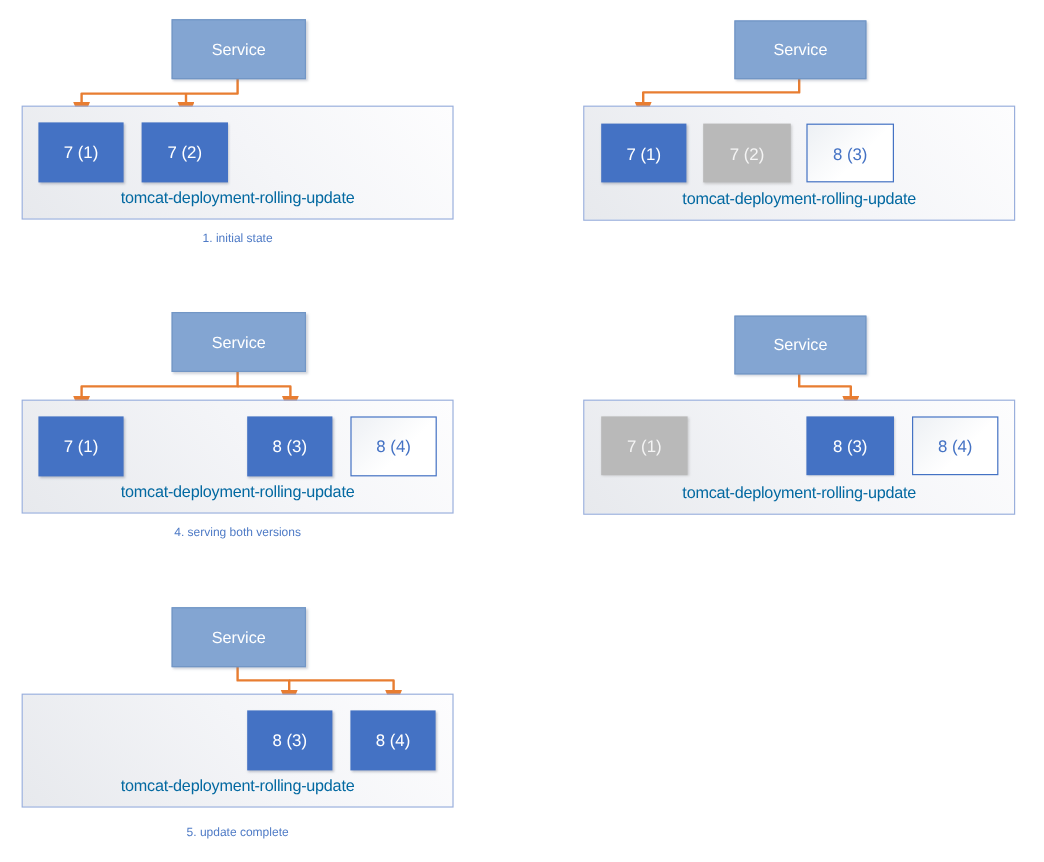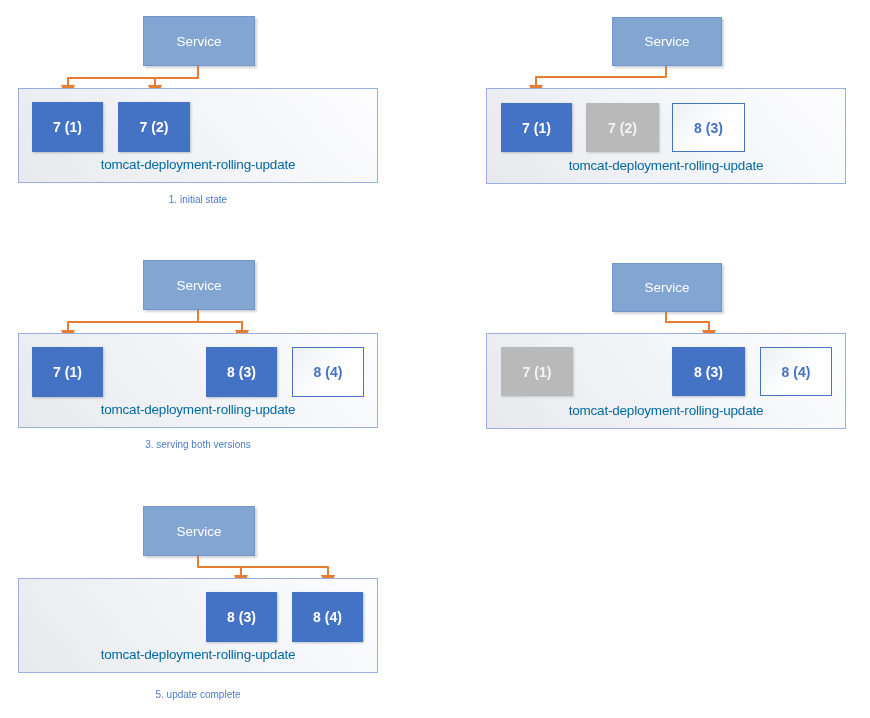--- a/index.html
+++ b/index.html
@@ -12,21 +12,21 @@
     background:#83a5d2;border:1px solid #7296c5;color:#ffffff;font-size:13.5px;
     box-shadow:1.5px 1.5px 2px rgba(120,130,150,.35);
   }
   .container-box{
     position:absolute;box-sizing:border-box;
     background:linear-gradient(50deg,#e7e9ed 0%,#f4f5f8 55%,#fdfdfe 100%);
     border:1.5px solid #9aafdc;
   }
   .pod{
     position:absolute;display:flex;align-items:center;justify-content:center;
-    font-size:14px;box-sizing:border-box;font-weight:bold;
+    font-size:14px;box-sizing:border-box;
   }
   .pod-active{background:#4472c4;color:#ffffff;box-shadow:1px 1px 2px rgba(100,110,130,.4);}
   .pod-inactive{background:#b9b9b9;color:#f4f4f4;box-shadow:1px 1px 2px rgba(130,130,130,.35);}
   .pod-new{background:linear-gradient(135deg,#edf0f4,#ffffff 60%);border:1.5px solid #4472c4;color:#4472c4;}
   .deploy-label{position:absolute;color:#0369a1;font-size:13.5px;text-align:center;letter-spacing:-0.2px;}
   .caption{position:absolute;color:#4f7bc6;font-size:10px;text-align:center;}
   .arrows{position:absolute;left:0;top:0;pointer-events:none;}
 </style>
 </head>
 <body>
@@ -64,21 +64,21 @@
   <div class="pod pod-inactive" style="left:586px;top:103px;width:73px;height:49px;">7 (2)</div>
   <div class="pod pod-new" style="left:672px;top:103px;width:73px;height:49px;">8 (3)</div>
   <div class="deploy-label" style="left:486px;top:158px;width:360px;">tomcat-deployment-rolling-update</div>
 
   <div class="service" style="left:143px;top:260px;width:110px;height:48px;">Service</div>
   <div class="container-box" style="left:18px;top:333px;width:360px;height:95px;"></div>
   <div class="pod pod-active" style="left:32px;top:347px;width:71px;height:50px;">7 (1)</div>
   <div class="pod pod-active" style="left:206px;top:347px;width:71px;height:50px;">8 (3)</div>
   <div class="pod pod-new" style="left:292px;top:347px;width:72px;height:50px;">8 (4)</div>
   <div class="deploy-label" style="left:18px;top:402px;width:360px;">tomcat-deployment-rolling-update</div>
-  <div class="caption" style="left:18px;top:439px;width:360px;">3. serving both versions</div>
+  <div class="caption" style="left:18px;top:439px;width:360px;">4. serving both versions</div>
 
   <div class="service" style="left:612px;top:263px;width:108px;height:47px;">Service</div>
   <div class="container-box" style="left:486px;top:333px;width:360px;height:96px;"></div>
   <div class="pod pod-inactive" style="left:501px;top:347px;width:72px;height:49px;">7 (1)</div>
   <div class="pod pod-active" style="left:672px;top:347px;width:73px;height:49px;">8 (3)</div>
   <div class="pod pod-new" style="left:760px;top:347px;width:72px;height:49px;">8 (4)</div>
   <div class="deploy-label" style="left:486px;top:403px;width:360px;">tomcat-deployment-rolling-update</div>
 
   <div class="service" style="left:143px;top:506px;width:110px;height:48px;">Service</div>
   <div class="container-box" style="left:18px;top:578px;width:360px;height:95px;"></div>

